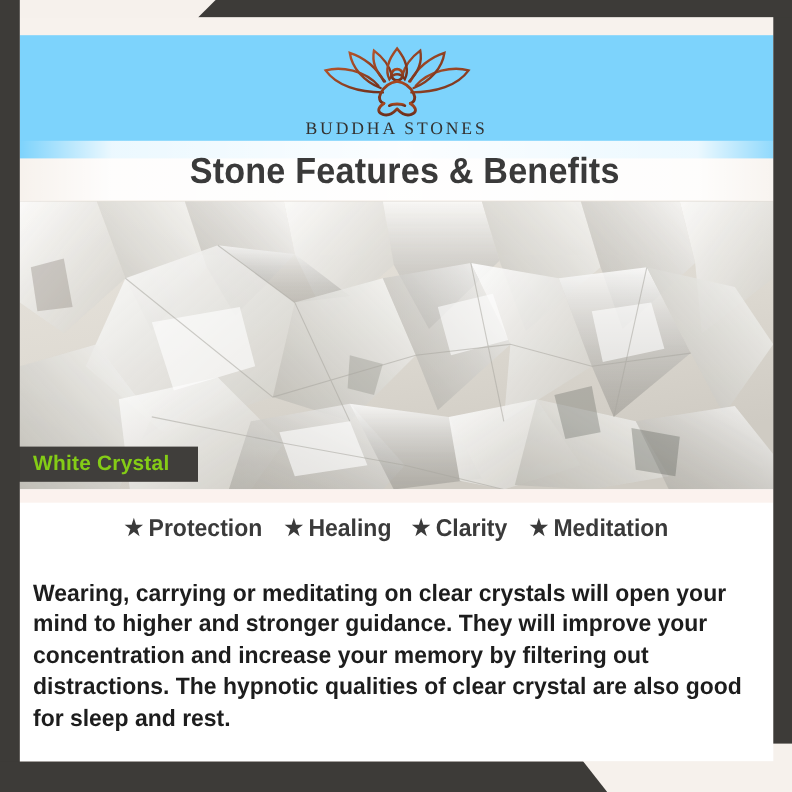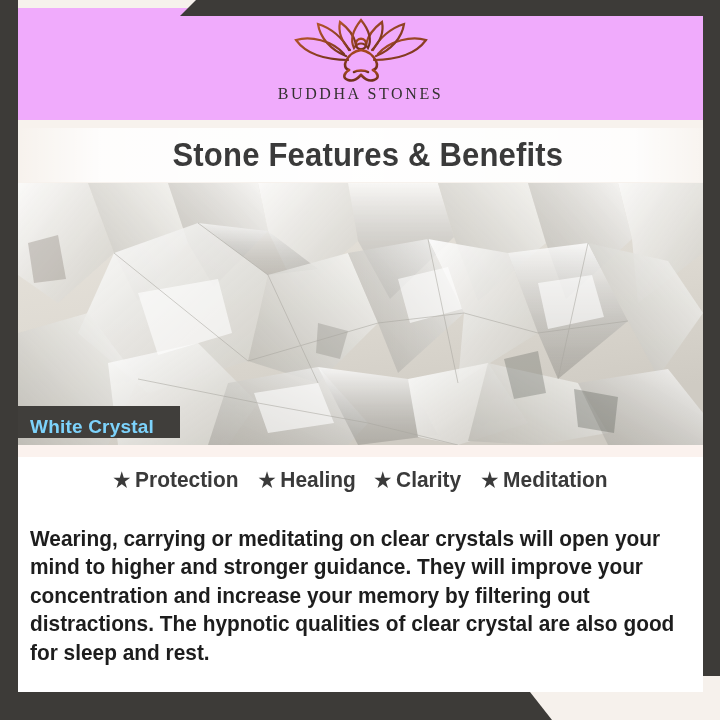--- a/index.html
+++ b/index.html
@@ -58,23 +58,23 @@
     position: absolute;
     left: 18px; top: 16px;
     width: 685px; height: 676px;
     background: #f7f2ed;
     z-index: 1;
   }
 
   
   .header {
     position: absolute;
-    left: 18px; top: 8px;
+    left: 18px; top: 32px;
     width: 685px; height: 112px;
-    background: #f0abfc;
+    background: #7dd3fc;
     z-index: 3;
   }
   .logo-wrap {
     position: absolute;
     left: 0; top: 0;
     width: 685px;
     text-align: center;
   }
   .logo-mark {
     display: block;
@@ -128,23 +128,23 @@
     background: #d9d5ce;
   }
   .photo svg { display: block; }
 
   .photo-label {
     position: absolute;
     left: 0; top: 406px;
     height: 32px;
     padding: 0 26px 0 30px;
     background: #403e3b;
-    color: #7dd3fc;
+    color: #84cc16;
     display: flex;
-    align-items: flex-end;
+    align-items: center;
     font-family: "Liberation Sans", sans-serif;
     font-weight: bold;
     font-size: 19px;
     letter-spacing: 0.2px;
     z-index: 5;
   }
 
   
   .content {
     position: absolute;

